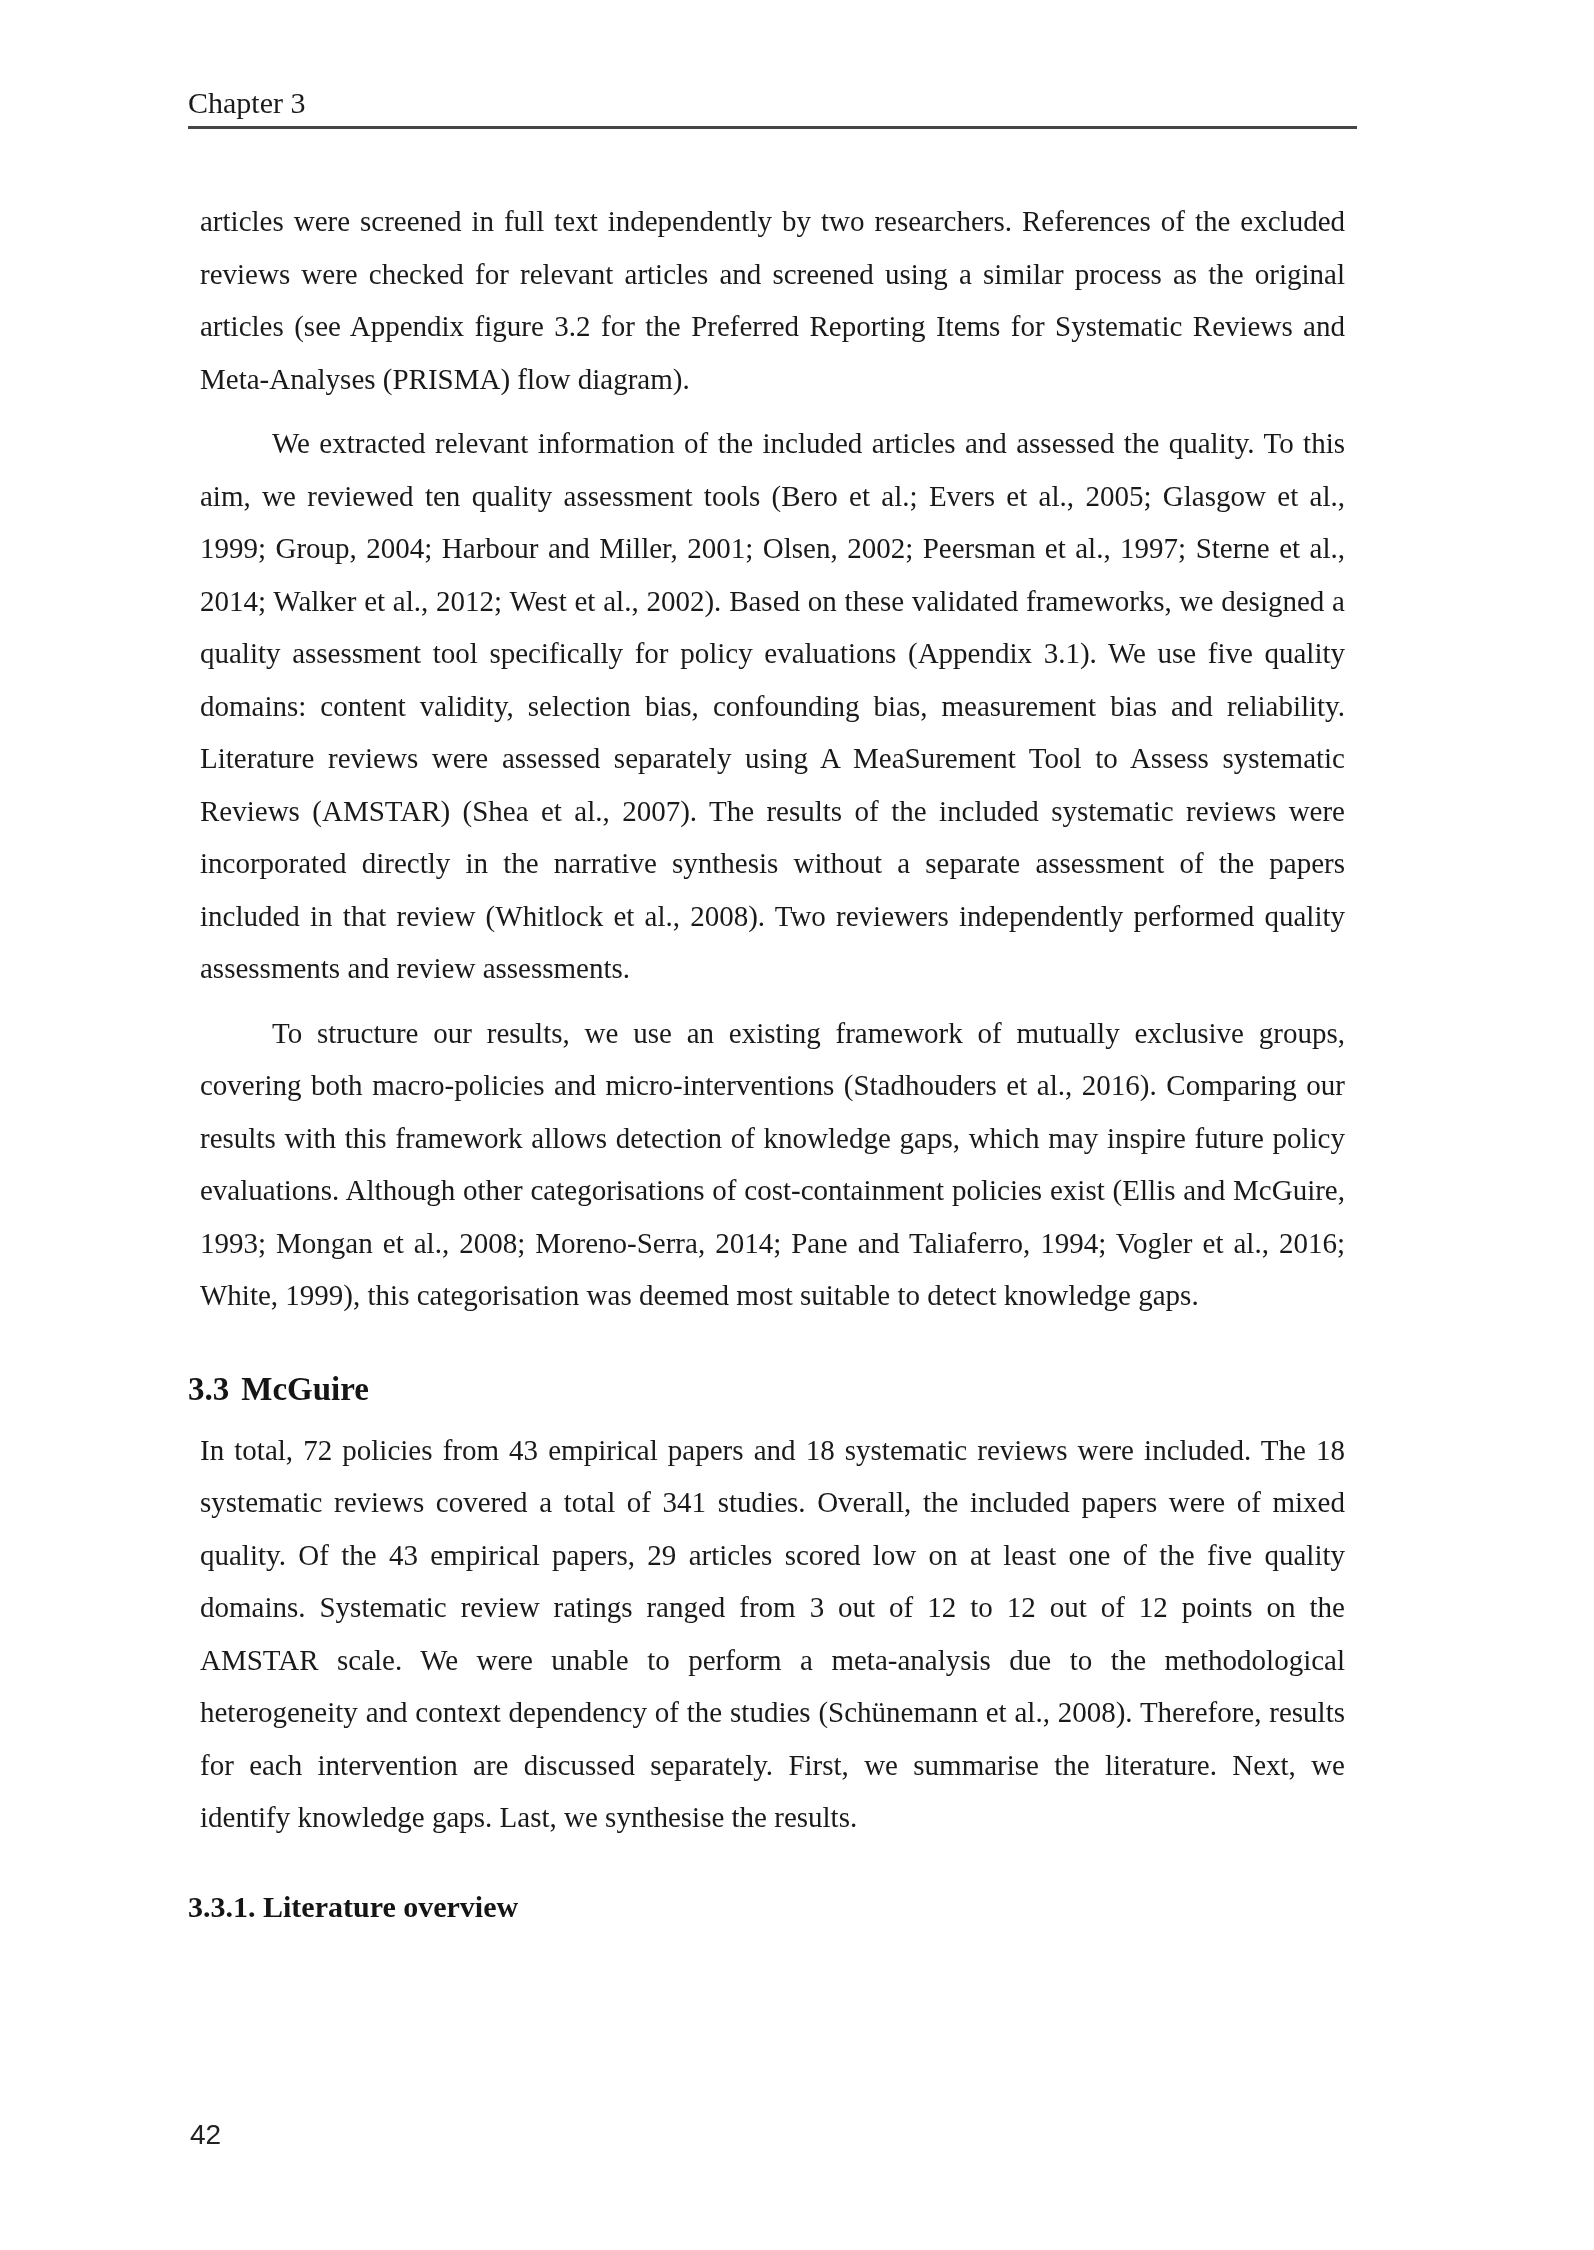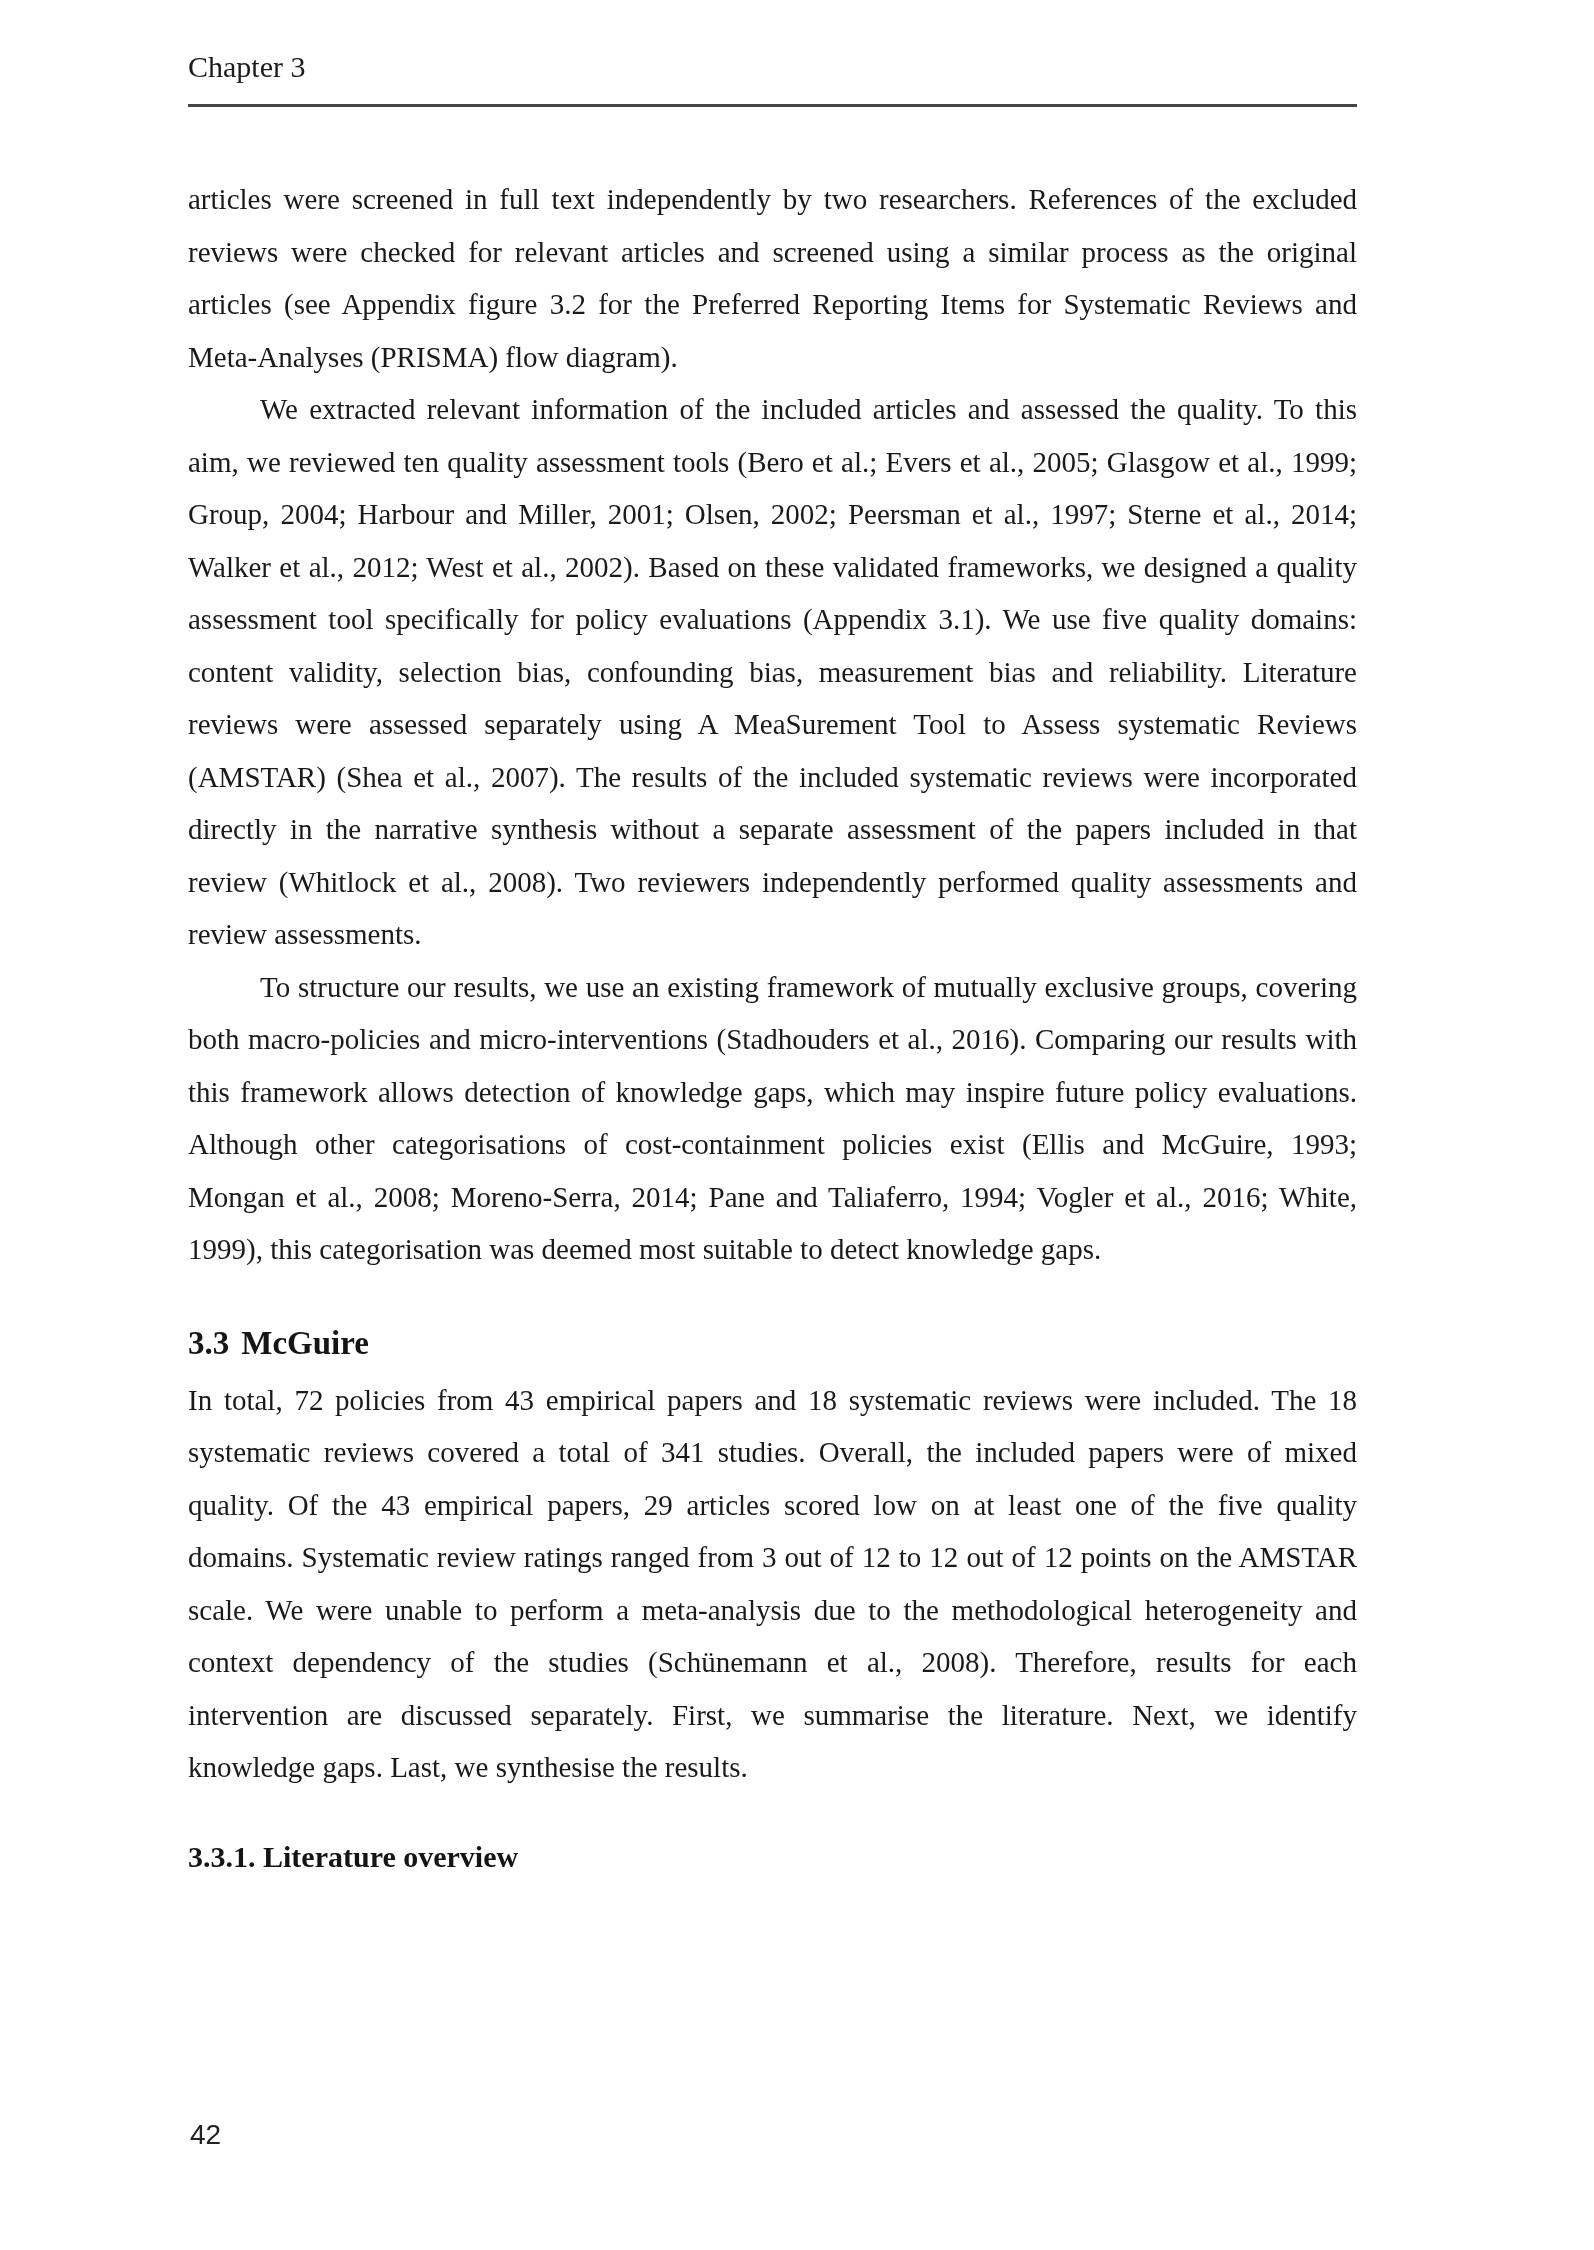--- a/index.html
+++ b/index.html
@@ -16,30 +16,30 @@
     color: #1a1a1a;
     overflow: hidden;
   }
   .column {
     position: absolute;
     left: 188px;
     top: 0;
     width: 1169px;
   }
   .chapter-header {
-    margin-top: 48px;
+    margin-top: 84px;
     font-size: 30px;
     line-height: 38px;
     font-weight: 400;
     color: #1b1b1b;
-    padding-bottom: 18px;
+    padding-bottom: 4px;
     border-bottom: 3px solid #454545;
   }
   .body-para {
-    margin: 0;
+    margin: 12px;
     font-size: 29px;
     line-height: 52.5px;
     text-align: justify;
     color: #1a1a1a;
     hyphens: none;
   }
   .first-para {
     margin-top: 66px;
   }
   .indent {

